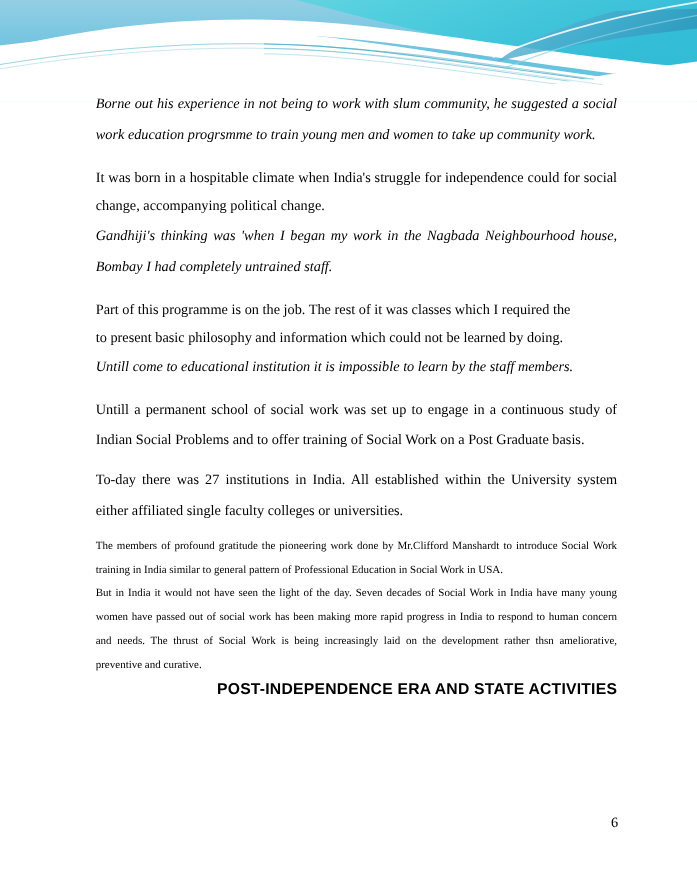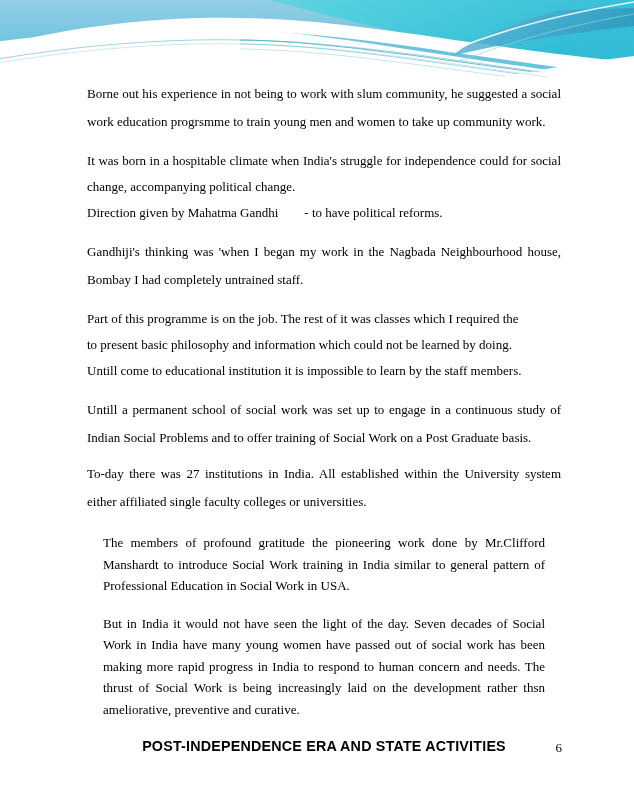--- a/index.html
+++ b/index.html
@@ -55,59 +55,60 @@
     line-height: 28px;
     text-align: justify;
     text-justify: inter-word;
     margin-bottom: 0px;
   }
   .para.tight {
     line-height: 26px;
   }
   .para.loose-gap {
     margin-bottom: 12px;
+    font-style: italic;
   }
   .para.small-gap {
     margin-bottom: 8px;
   }
   .para.nogap {
     margin-bottom: 0;
   }
   .para.left {
     text-align: left;
   }
 
   
   .para-sm {
-    font-size: 13px;
+    font-size: 10px;
     line-height: 21.5px;
     text-align: justify;
     text-justify: inter-word;
-    margin: 16px;
+    margin: 0;
   }
 
   .indent-first {
     text-indent: 52px;
   }
 
   
   .gap-wide {
     display: inline-block;
     width: 26px;
   }
 
   
   .section-heading {
     font-family: "Liberation Sans", "DejaVu Sans", sans-serif;
     font-weight: bold;
     font-size: 14.3px;
     line-height: 20px;
     letter-spacing: 0.2px;
     margin: 2px 0 6px 0;
-    text-align: center;
+    text-align: right;
     color: #000000;
   }
 
   
   #page-number {
     position: absolute;
     left: 0;
     top: 740px;
     width: 634px;
     text-align: right;
@@ -183,21 +184,20 @@
 </div>
 
 <div id="doc-page">
 
   <div id="content">
 
     <p class="para loose-gap">Borne out his experience in not being to work with slum community, he suggested a social work education progrsmme to train young men and women to take up community work.</p>
 
     <p class="para tight nogap">It was born in a hospitable climate when India's struggle for independence could for social change, accompanying political change.</p>
 
-    <p class="para tight left loose-gap"><span>Direction given by Mahatma Gandhi</span><span class="gap-wide"></span><span>- to have political reforms.</span></p>
 
     <p class="para loose-gap">Gandhiji's thinking was 'when I began my work in the Nagbada Neighbourhood house, Bombay I had completely untrained staff.</p>
 
     <p class="para tight nogap">Part of this programme is on the job. The rest of it was classes which I required the</p>
     <p class="para tight left nogap">to present basic philosophy and information which could not be learned by doing.</p>
     <p class="para tight left loose-gap">Untill come to educational institution it is impossible to learn by the staff members.</p>
 
     <p class="para small-gap">Untill a permanent school of social work was set up to engage in a continuous study of Indian Social Problems and to offer training of Social Work on a Post Graduate basis.</p>
 
     <p class="para small-gap">To-day there was 27 institutions in India. All established within the University system either affiliated single faculty colleges or universities.</p>

